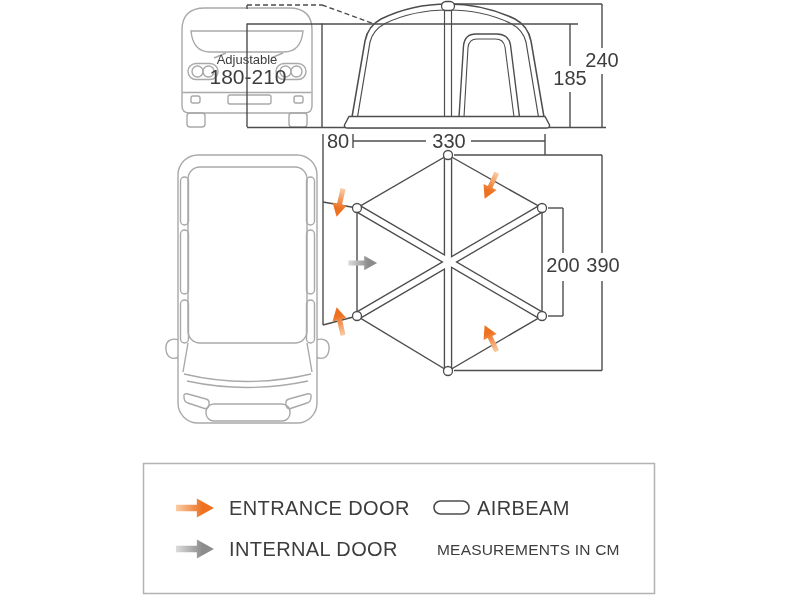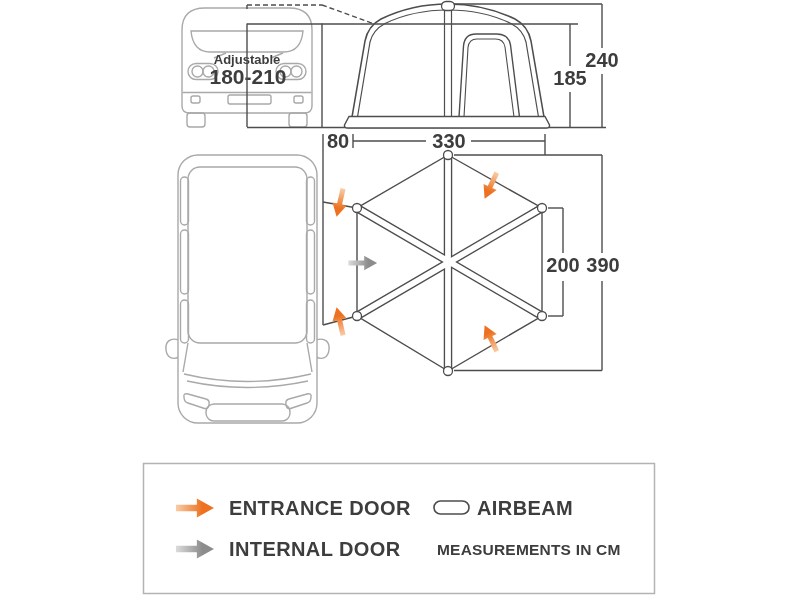--- a/index.html
+++ b/index.html
@@ -1,18 +1,18 @@
 <!DOCTYPE html>
 <html><head>
 <meta charset="utf-8">
 <style>
   html,body{margin:0;padding:0;background:#fff;}
   .canvas{
     position:relative;width:800px;height:600px;background:#ffffff;
-    font-family:"Liberation Sans", sans-serif;overflow:hidden;font-weight:bold;
+    font-family:"Liberation Sans", sans-serif;overflow:hidden;
   }
   svg{display:block;}
   text{fill:#3d3d3d;}
   .dim-text{font-size:20px;}
   .van-note-small{font-size:13px;}
   .van-note-big{font-size:21px;}
   .legend-main{font-size:20px;letter-spacing:.4px;}
   .legend-small{font-size:15.5px;letter-spacing:.2px;}
 </style>
 </head>

